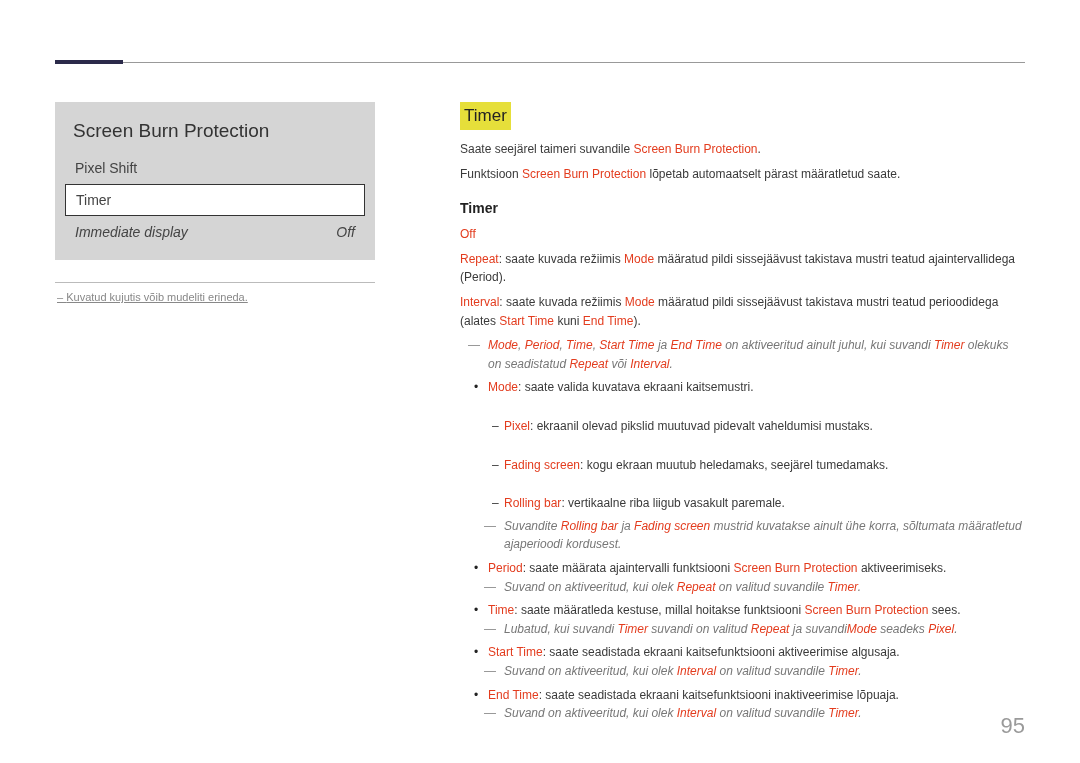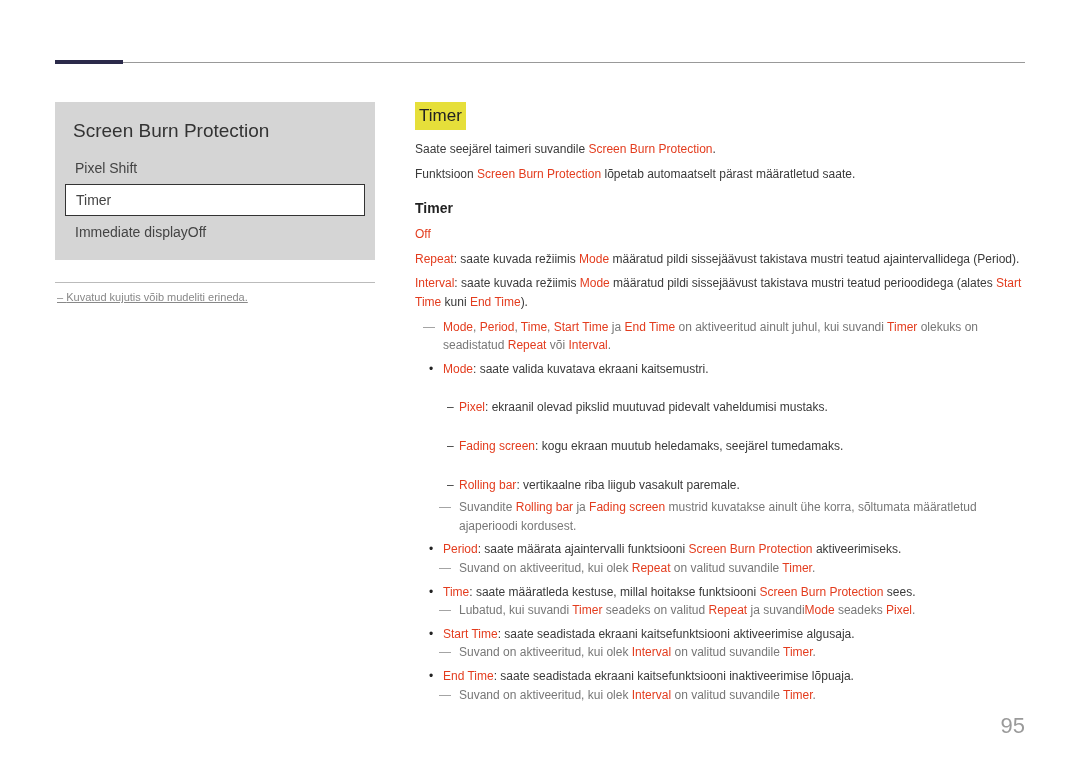--- a/index.html
+++ b/index.html
@@ -22,20 +22,21 @@
     position: absolute;
     top: 60px;
     left: 55px;
     width: 68px;
     height: 4px;
     background: #2b2a4a;
   }
   .page {
     display: flex;
     padding: 102px 55px 0 55px;
+    gap: 45px;
   }
   .left-col {
     width: 360px;
     padding-right: 40px;
   }
   .menu-box {
     background: #d5d5d5;
     padding: 12px 10px 12px 10px;
   }
   .menu-title {
@@ -49,20 +50,22 @@
     color: #444;
     padding: 8px 10px;
   }
   .menu-item.selected {
     background: #fff;
     border: 1px solid #333;
     padding: 7px 10px;
   }
   .menu-item-row {
     display: flex;
+    justify-content: space-between;
+    font-style: italic;
   }
   .left-divider {
     border-top: 1px solid #bbb;
     margin: 22px 0 8px 0;
   }
   .footnote {
     font-size: 11px;
     color: #888;
     padding-left: 2px;
     text-decoration: underline;
@@ -106,21 +109,21 @@
     color: #222;
   }
   .dash-list { list-style: none; padding-left: 16px; }
   .dash-list > li { position: relative; margin-bottom: 4px; margin-top: 20px; }
   .dash-list > li::before {
     content: "–";
     position: absolute;
     left: -12px;
   }
   .note-list { list-style: none; padding-left: 28px; }
-  .note-list > li { position: relative; margin-bottom: 5px; color: #777; }
+  .note-list > li { position: relative; margin-bottom: 5px; color: #777; font-style: italic; }
   .note-list > li::before {
     content: "―";
     position: absolute;
     left: -20px;
     color: #999;
   }
   .page-num {
     position: absolute;
     bottom: 24px;
     right: 55px;
@@ -190,21 +193,21 @@
       </li>
       <li>
         <span class="hl">Period</span><span>: saate määrata ajaintervalli funktsiooni </span><span class="hl">Screen Burn Protection</span><span> aktiveerimiseks.</span>
         <ul class="note-list" style="padding-left:16px">
           <li><span>Suvand on aktiveeritud, kui olek </span><span class="hl">Repeat</span><span> on valitud suvandile </span><span class="hl">Timer</span><span>.</span></li>
         </ul>
       </li>
       <li>
         <span class="hl">Time</span><span>: saate määratleda kestuse, millal hoitakse funktsiooni </span><span class="hl">Screen Burn Protection</span><span> sees.</span>
         <ul class="note-list" style="padding-left:16px">
-          <li><span>Lubatud, kui suvandi </span><span class="hl">Timer</span><span> seadeks on valitud </span><span class="hl">Repeat</span><span> ja suvandi</span><span class="hl">Mode</span><span> seadeks </span><span class="hl">Pixel</span><span>.</span></li>
+          <li><span>Lubatud, kui suvandi </span><span class="hl">Timer</span><span> suvandi on valitud </span><span class="hl">Repeat</span><span> ja suvandi</span><span class="hl">Mode</span><span> seadeks </span><span class="hl">Pixel</span><span>.</span></li>
         </ul>
       </li>
       <li>
         <span class="hl">Start Time</span><span>: saate seadistada ekraani kaitsefunktsiooni aktiveerimise algusaja.</span>
         <ul class="note-list" style="padding-left:16px">
           <li><span>Suvand on aktiveeritud, kui olek </span><span class="hl">Interval</span><span> on valitud suvandile </span><span class="hl">Timer</span><span>.</span></li>
         </ul>
       </li>
       <li>
         <span class="hl">End Time</span><span>: saate seadistada ekraani kaitsefunktsiooni inaktiveerimise lõpuaja.</span>

